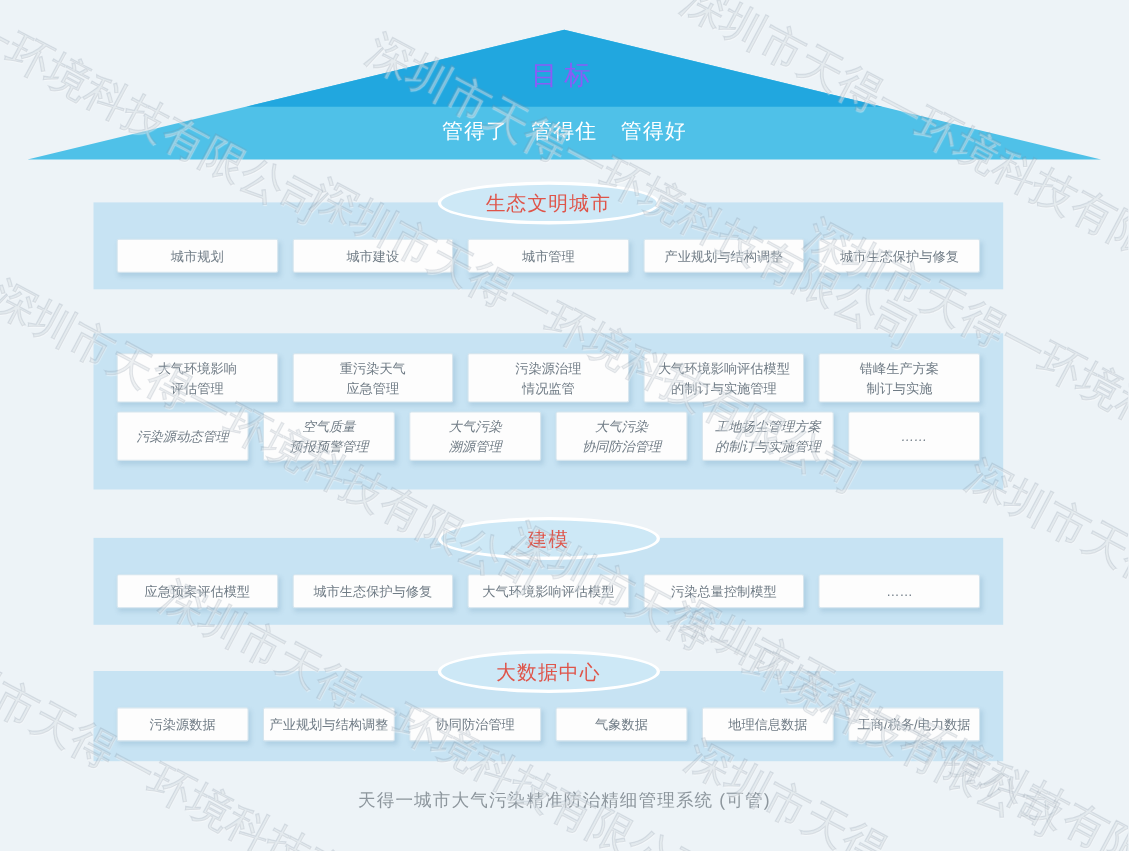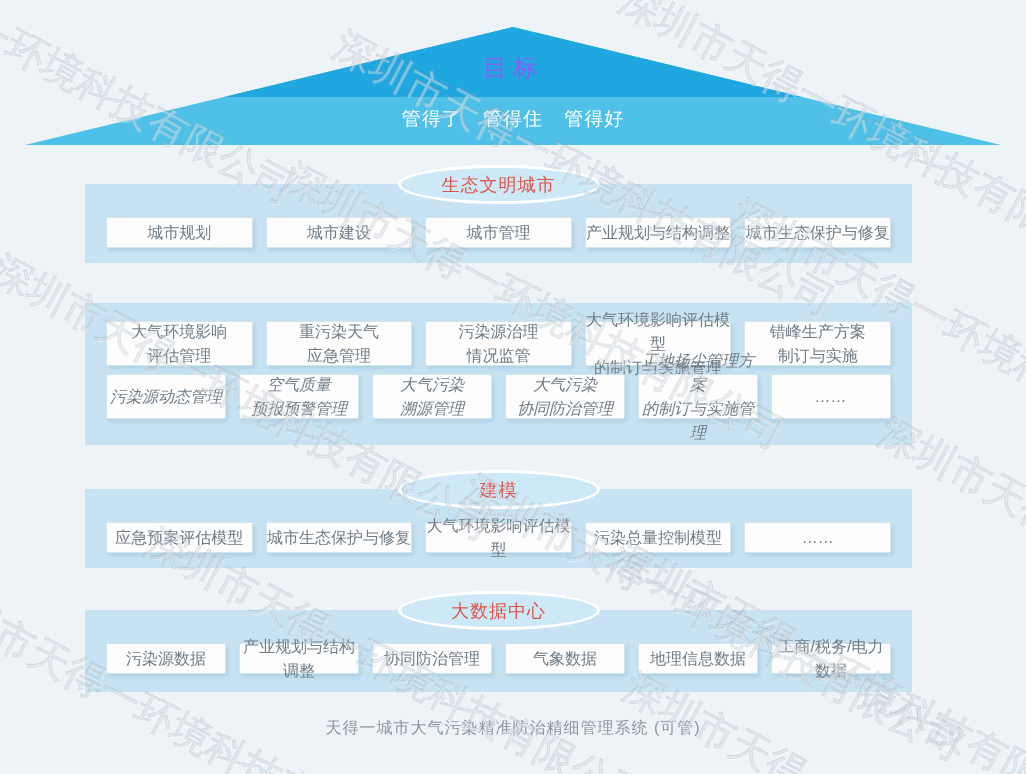--- a/index.html
+++ b/index.html
@@ -40,21 +40,21 @@
 
   .row{display:flex;gap:13px;padding:0 21px;}
   .p0 .row,.p2 .row,.p3 .row{margin-top:33px;height:31px;}
   .p1 .row{height:45px;}
   .p1 .row.r0{margin-top:18px;}
   .p1 .row.r1{margin-top:8px;font-style:italic;}
 
   .box{flex:1;background:#fdfdfd;border:1px solid #d5e5ee;border-radius:2px;
     box-shadow:2px 3px 4px rgba(120,160,190,0.28);
     display:flex;align-items:center;justify-content:center;text-align:center;
-    color:var(--boxtext);font-size:16px;line-height:1.5;white-space:pre-line;}
+    color:var(--boxtext);font-size:12px;line-height:1.5;white-space:pre-line;}
 
   
   .caption{position:absolute;left:0;right:0;top:718px;text-align:center;
     color:var(--caption);font-size:16px;letter-spacing:1px;z-index:2;}
 
   
   .watermark-layer{position:absolute;inset:0;z-index:9;pointer-events:none;overflow:hidden;}
   .wm{position:absolute;white-space:nowrap;font-size:40px;letter-spacing:0px;
     transform:rotate(28deg);transform-origin:0 0;
     color:rgba(150,165,178,0.16);

